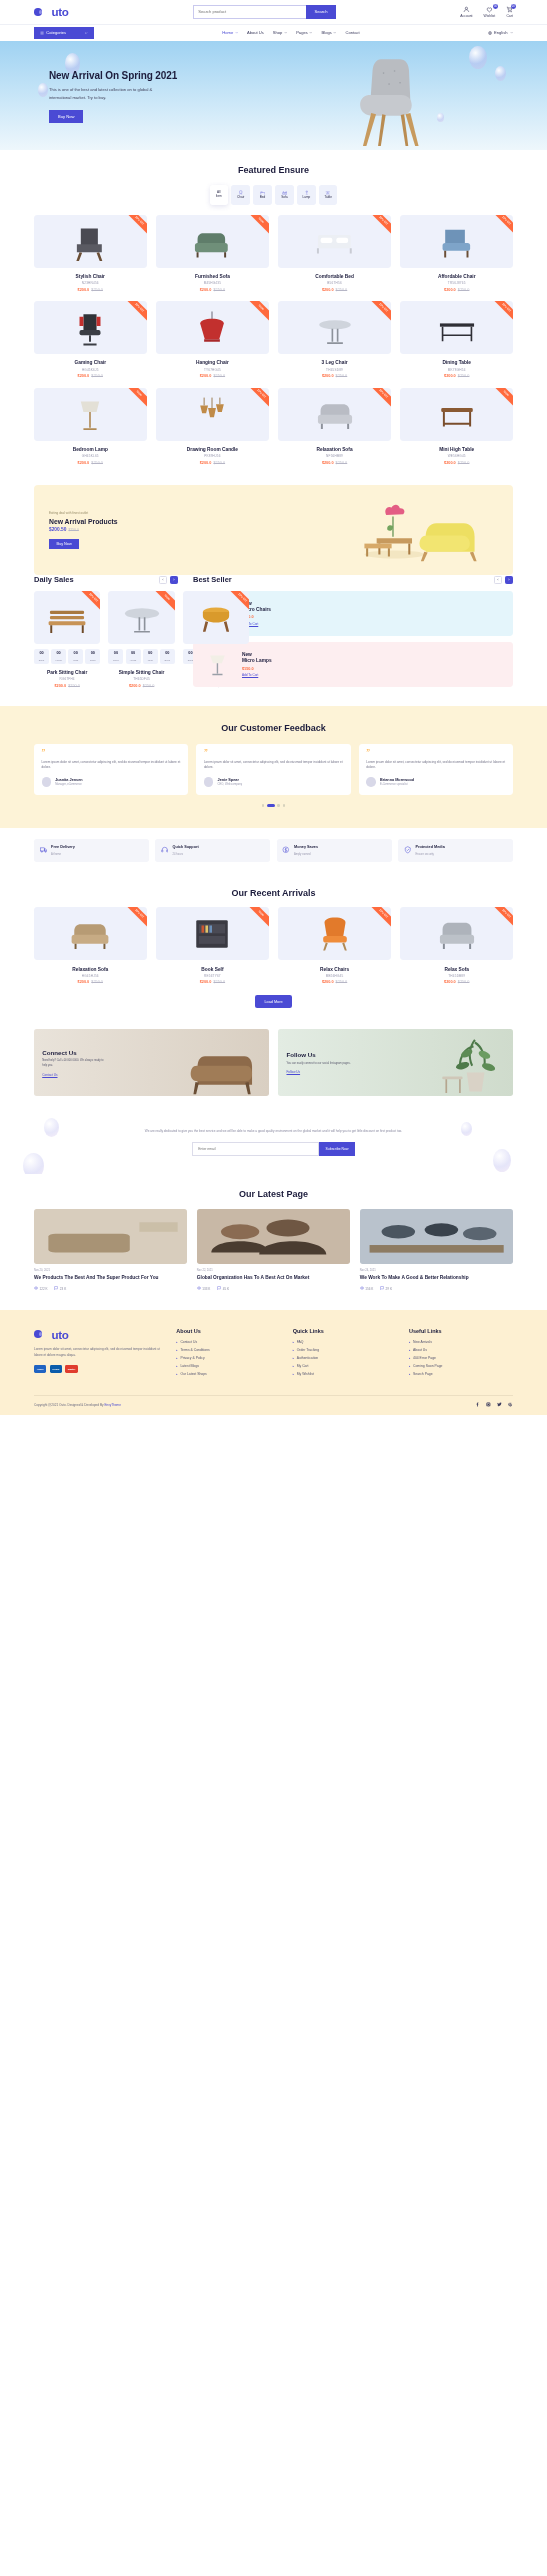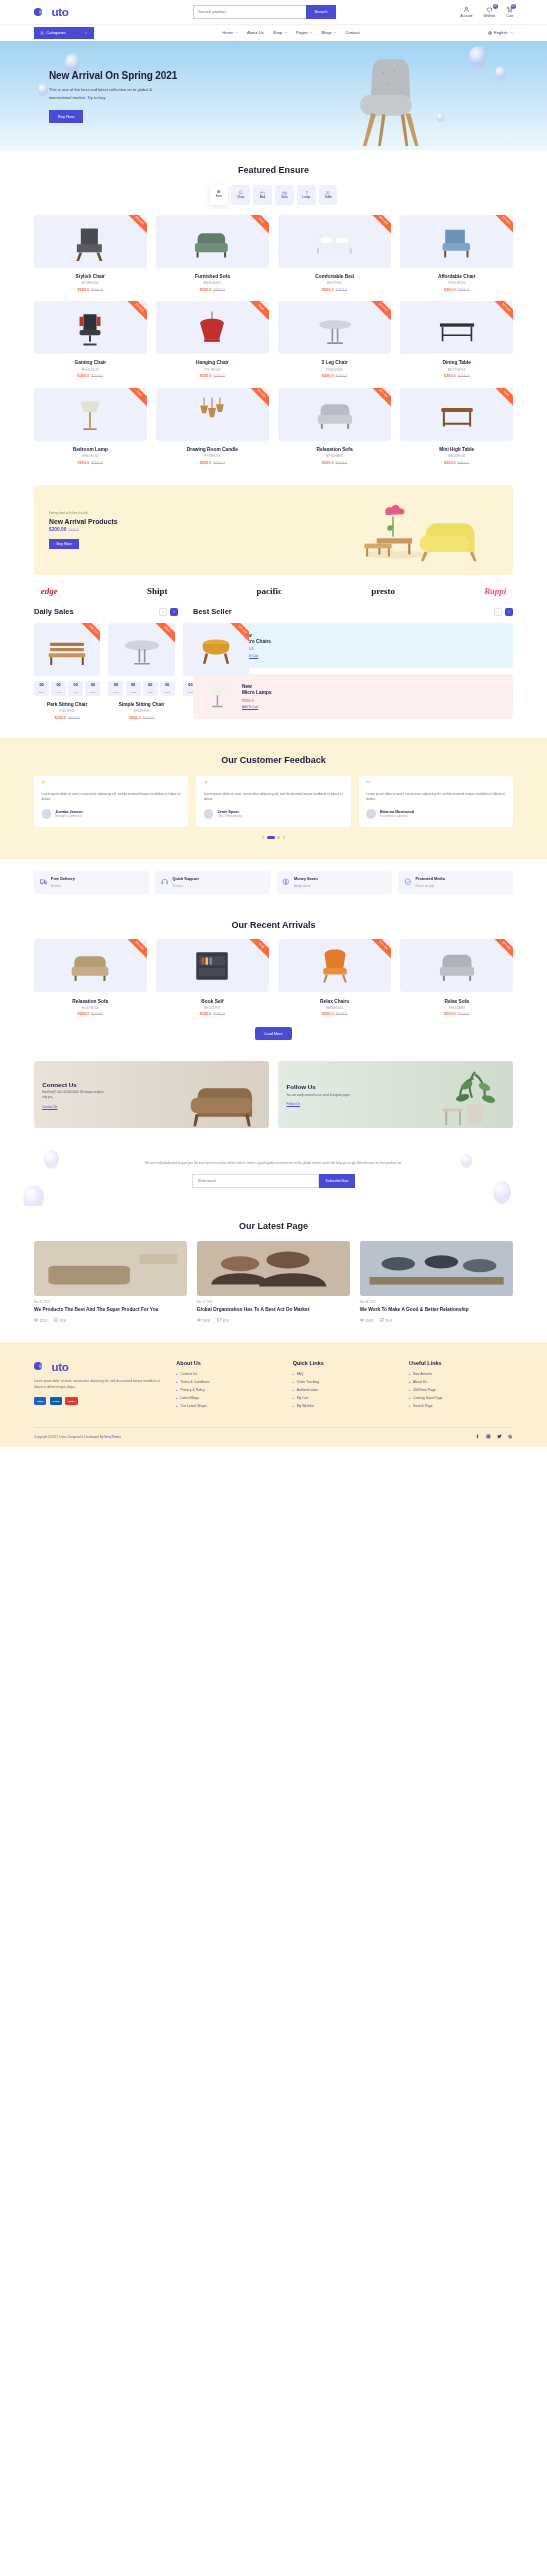--- a/index.html
+++ b/index.html
@@ -532,29 +532,20 @@
         <path d="M66 28c-4-8 2-14 8-11 3-6 11-5 12 1 6-1 9 5 5 9z" fill="#e35d84"></path>
         <path d="M76 30v30" stroke="#6f9a5e" stroke-width="2"></path>
         <path d="M76 44c-6-3-10 1-8 6 4 3 9 0 8-6z" fill="#74a45f"></path>
         <path d="M140 40c-10 0-16 8-16 20v22h72V60c0-12-6-20-16-20z" fill="#eddf62"></path>
         <path d="M126 58c-7 0-11 5-11 12s5 11 12 11h50c7 0 12-4 12-11s-5-12-12-12z" fill="#f2e571"></path>
         <path d="M122 82l-5 14h4l6-13zM194 82l5 14h-4l-6-13z" fill="#c79a5e"></path>
       </svg>
     </div>
   </div>
 
-  <div class="container">
-    <div class="brands" id="brands">
-        <div class="brand edge">edge</div>
-        <div class="brand ">Shipt</div>
-        <div class="brand ">pacific</div>
-        <div class="brand ">presto</div>
-        <div class="brand rappi">Rappi</div>
-      </div>
-  </div>
 
   <div class="container" style="padding-bottom:12.3px">
     <div class="two-col">
       <div>
         <div class="col-head">
           <h3>Daily Sales</h3>
           <div class="arrows">
             <div class="arrow">‹</div>
             <div class="arrow on">›</div>
           </div>

